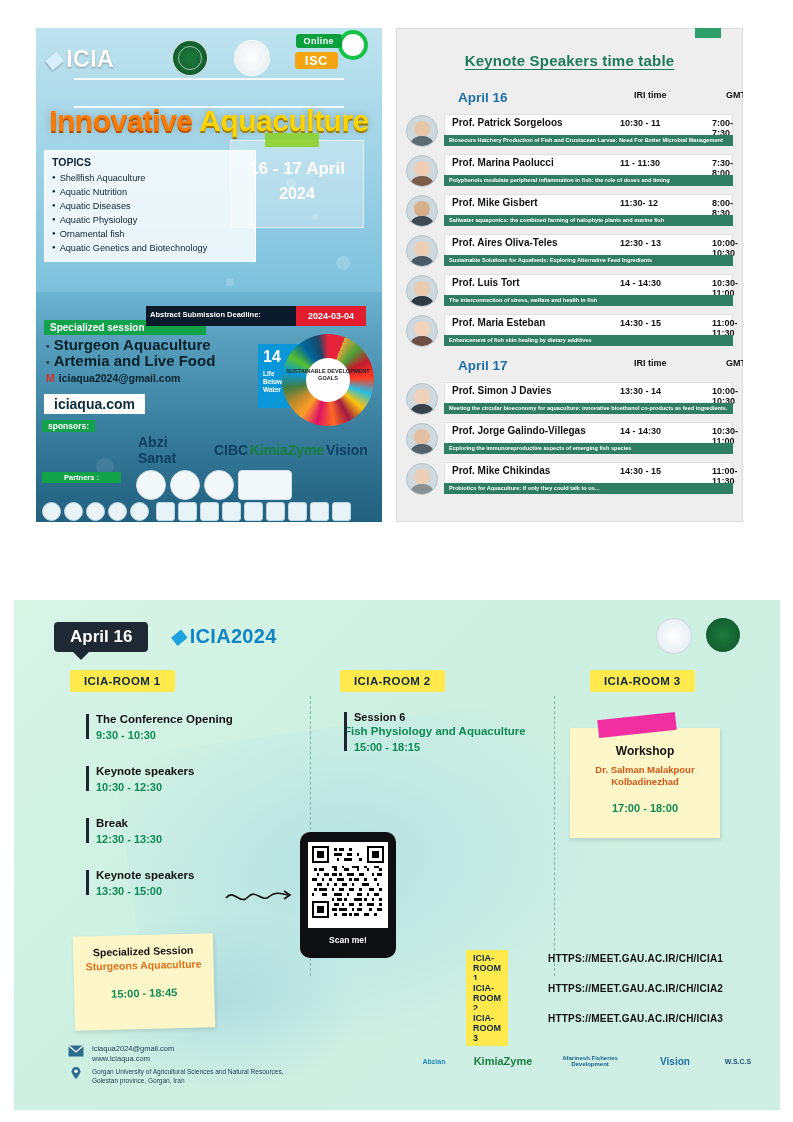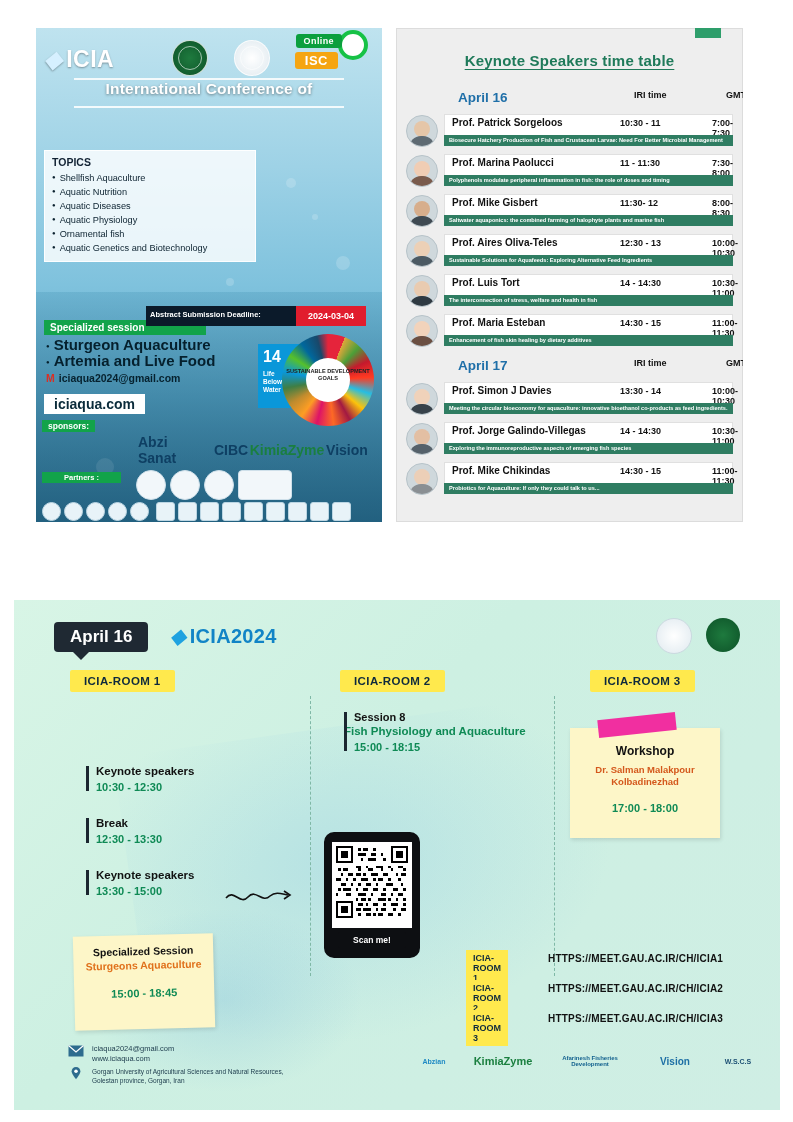--- a/index.html
+++ b/index.html
@@ -232,21 +232,20 @@
     box-shadow:1px 2px 4px rgba(0,0,0,.12);
   }
   .workshop .tape{position:absolute;left:28px;top:-12px;width:78px;height:18px;background:#f12fa0;transform:rotate(-6deg);}
   .workshop .wt{position:absolute;left:0;right:0;top:16px;text-align:center;font-size:12px;font-weight:bold;color:#111;}
   .workshop .wn{position:absolute;left:0;right:0;top:36px;text-align:center;font-size:9.5px;font-weight:bold;color:#d4581c;line-height:12px;}
   .workshop .wtm{position:absolute;left:0;right:0;top:74px;text-align:center;font-size:11px;font-weight:bold;color:#0f8a55;}
 
   .phone{
     position:absolute;left:286px;top:232px;width:92px;height:122px;background:#0d0f12;border-radius:10px;
     border:2px solid #0d0f12;
-    margin-left:24px;
   }
   .phone .screen{position:absolute;left:6px;top:8px;right:6px;bottom:28px;background:#ffffff;}
   .phone .qr{position:absolute;left:10px;top:12px;right:10px;bottom:32px;}
   .phone .scan{
     position:absolute;left:12px;right:12px;bottom:8px;height:16px;background:#0d0f12;color:#fff;
     font-size:8.5px;font-weight:bold;text-align:center;line-height:16px;border-radius:2px;
   }
   .squiggle{position:absolute;left:210px;top:286px;width:70px;height:20px;}
 
   .linkrow{position:absolute;left:452px;height:20px;}
@@ -290,21 +289,24 @@
         </div>
       <div class="org-logo l2">
           <div class="inner"></div>
         </div>
       <div class="online-ring"></div>
       <div class="online-badge">Online</div>
       <div class="isc-badge">ISC</div>
     </div>
 
     <div class="conf-title-line"></div>
-    <div class="conf-title">International Conference of</div>
+    <div class="conf-main">
+      <span class="w1">Innovative</span>
+      <span class="w2">Aquaculture</span>
+    </div>
 
     <div class="topics-box">
       <h4>TOPICS</h4>
       <ul>
         <li>Shellfish Aquaculture</li>
         <li>Aquatic Nutrition</li>
         <li>Aquatic Diseases</li>
         <li>Aquatic Physiology</li>
         <li>Ornamental fish</li>
         <li>Aquatic Genetics and Biotechnology</li>
@@ -315,20 +317,25 @@
     <div class="spec-list">
       <div>Sturgeon Aquaculture</div>
       <div>Artemia and Live Food</div>
     </div>
 
     <div class="mailrow">
       <span class="m">M</span><span>iciaqua2024@gmail.com</span>
     </div>
     <div class="siteband">iciaqua.com</div>
 
+    <div class="datebox">
+      <div class="tape"></div>
+      <div class="d1">16 - 17  April</div>
+      <div class="d2">2024</div>
+    </div>
 
     <div class="deadline">
       <div class="lbl">Abstract Submission Deadline:</div>
       <div class="val">2024-03-04</div>
     </div>
 
     <div class="sdg14">
       <div class="num">14</div>
       <div class="cap" style="white-space:pre-line">Life
 Below
@@ -502,39 +509,44 @@
   <div class="sched-org o1"></div>
   <div class="sched-org o2"></div>
 
   <div class="room-tab r1">ICIA-ROOM 1</div>
   <div class="room-tab r2">ICIA-ROOM 2</div>
   <div class="room-tab r3">ICIA-ROOM 3</div>
 
   <div class="vdiv v1"></div>
   <div class="vdiv v2"></div>
 
+  <div class="sess" style="left:72px;top:112px;width:210px;">
+    <div class="bar"></div>
+    <div class="ttl" style="margin-left:10px">The Conference Opening</div>
+    <div class="tm" style="margin-left:10px">9:30 - 10:30</div>
+  </div>
   <div class="sess" style="left:72px;top:164px;width:210px;">
     <div class="bar"></div>
     <div class="ttl" style="margin-left:10px">Keynote speakers</div>
     <div class="tm" style="margin-left:10px">10:30 - 12:30</div>
   </div>
   <div class="sess" style="left:72px;top:216px;width:210px;">
     <div class="bar"></div>
     <div class="ttl" style="margin-left:10px">Break</div>
     <div class="tm" style="margin-left:10px">12:30 - 13:30</div>
   </div>
   <div class="sess" style="left:72px;top:268px;width:210px;">
     <div class="bar"></div>
     <div class="ttl" style="margin-left:10px">Keynote speakers</div>
     <div class="tm" style="margin-left:10px">13:30 - 15:00</div>
   </div>
 
   <div class="sess" style="left:330px;top:110px;width:190px;">
     <div class="bar"></div>
-    <div class="ttl" style="margin-left:10px;font-size:11px">Session 8</div>
+    <div class="ttl" style="margin-left:10px;font-size:11px">Session 6</div>
     <div class="ttl" style="color:#0f8a55">Fish Physiology and Aquaculture</div>
     <div class="tm" style="margin-left:10px">15:00 - 18:15</div>
   </div>
 
   <div class="workshop">
     <div class="tape"></div>
     <div class="wt">Workshop</div>
     <div class="wn">Dr. Salman Malakpour Kolbadinezhad</div>
     <div class="wtm">17:00 - 18:00</div>
   </div>

